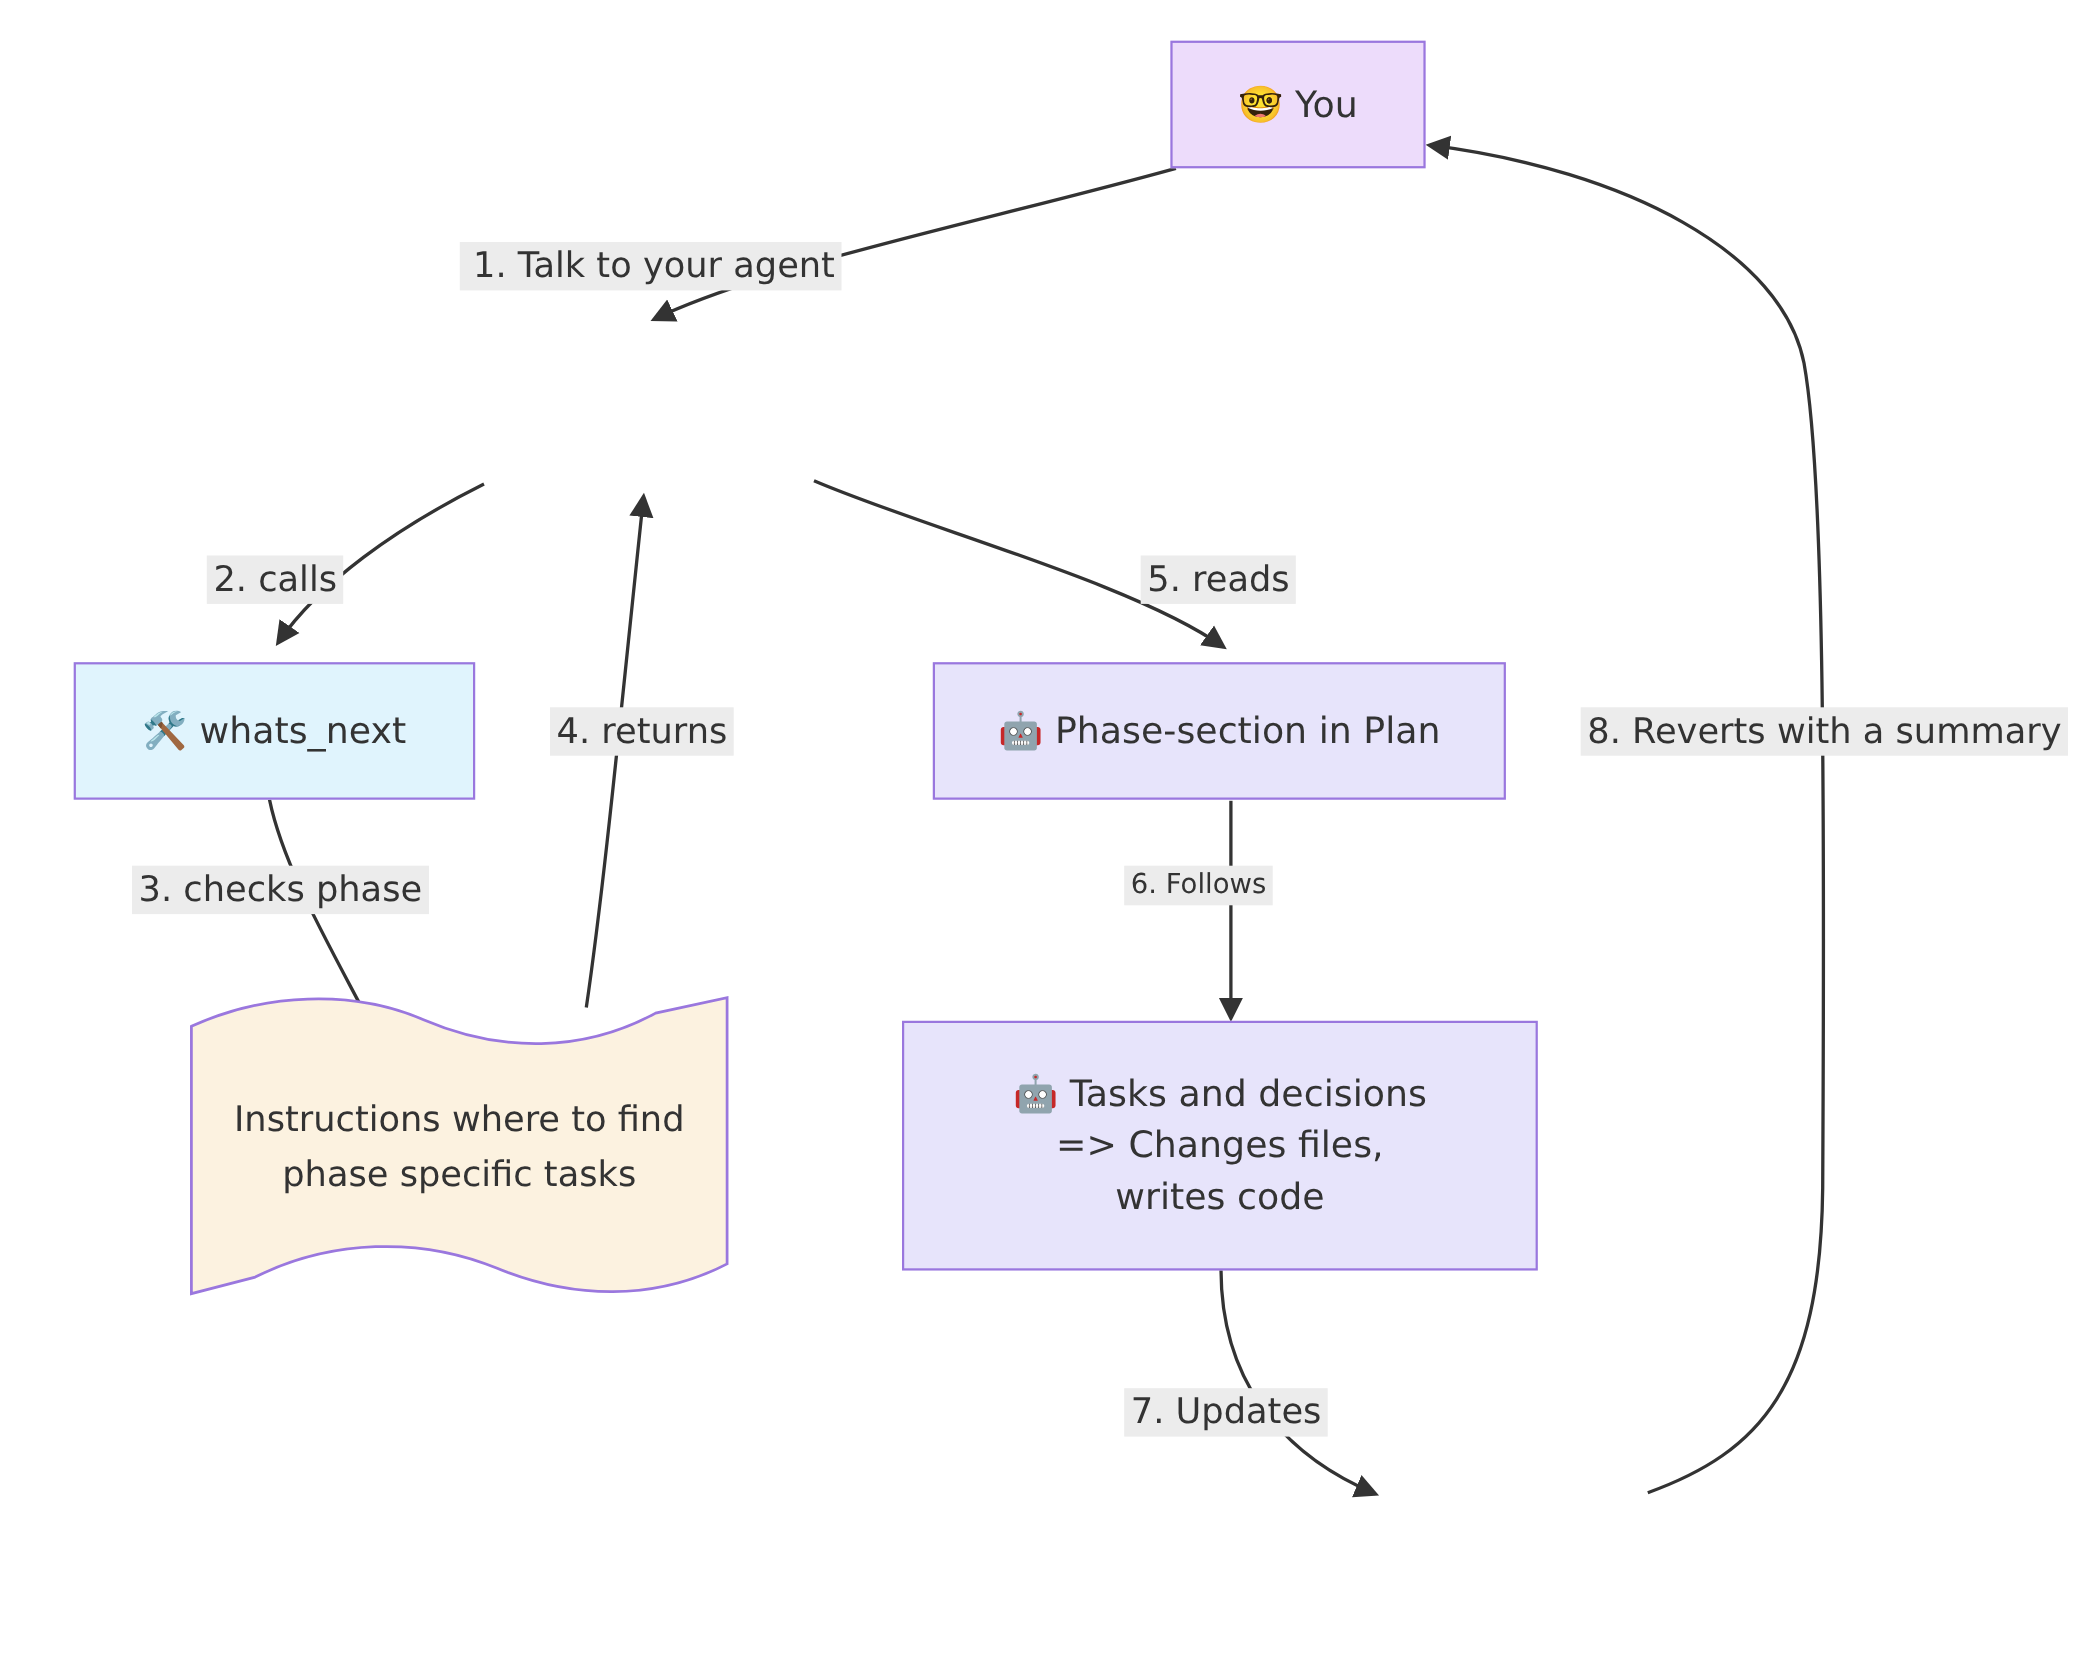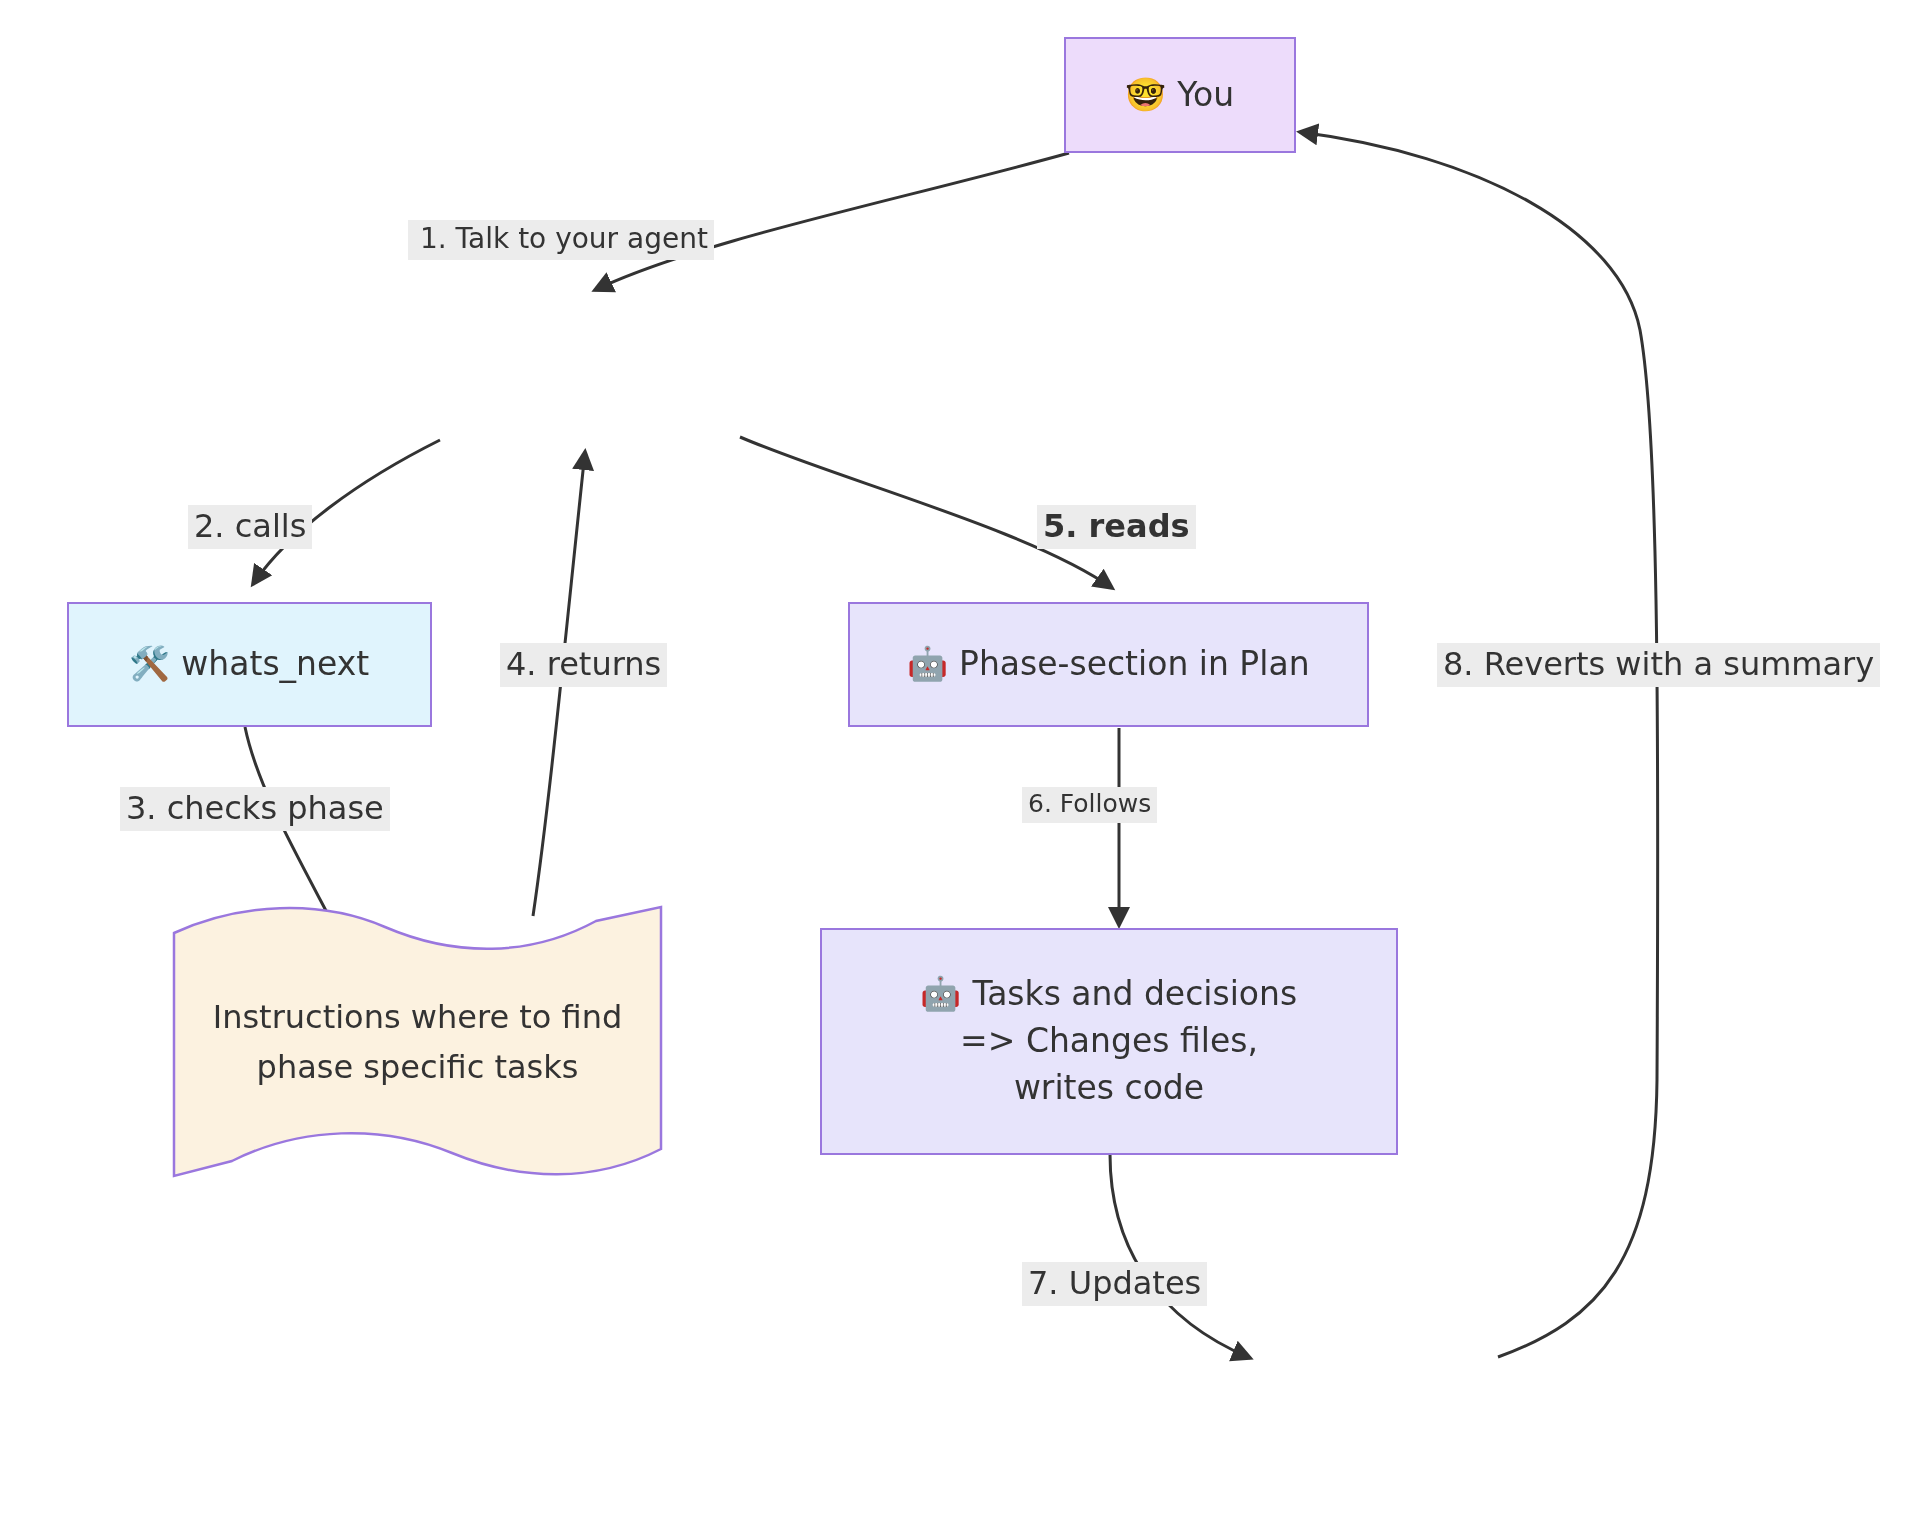--- a/index.html
+++ b/index.html
@@ -134,29 +134,29 @@
     <span class="lbl">🤖 Phase-section in Plan</span>
   </div>
 
   <div class="node n-agent" style="left:820px; top:928px; width:578px; height:227px; font-size:33px; flex-direction:column;">
     <span class="lbl">🤖 Tasks and decisions</span>
     <span class="lbl">=&gt; Changes files,</span>
     <span class="lbl">writes code</span>
   </div>
 
 
-  <div class="edge-label" style="left:408px; top:220px; font-size:28px;padding-left:12px;">1. Talk to your agent</div>
+  <div class="edge-label" style="left:418px; top:220px; font-size:32px;padding-left:12px;">1. Talk to your agent</div>
 
   <div class="edge-label" style="left:188px; top:505px; font-size:32px;">2. calls</div>
 
   <div class="edge-label" style="left:120px; top:787px; font-size:32px;">3. checks phase</div>
 
   <div class="edge-label" style="left:500px; top:643px; font-size:32px;">4. returns</div>
 
-  <div class="edge-label" style="left:1037px; top:505px; font-size:32px;font-weight:bold;">5. reads</div>
+  <div class="edge-label" style="left:1037px; top:505px; font-size:32px;">5. reads</div>
 
   <div class="edge-label" style="left:1022px; top:787px; font-size:25px;">6. Follows</div>
 
   <div class="edge-label" style="left:1022px; top:1262px; font-size:32px;">7. Updates</div>
 
   <div class="edge-label" style="left:1437px; top:643px; font-size:32px;">8. Reverts with a summary</div>
 
 </div>
 
 </body></html>

